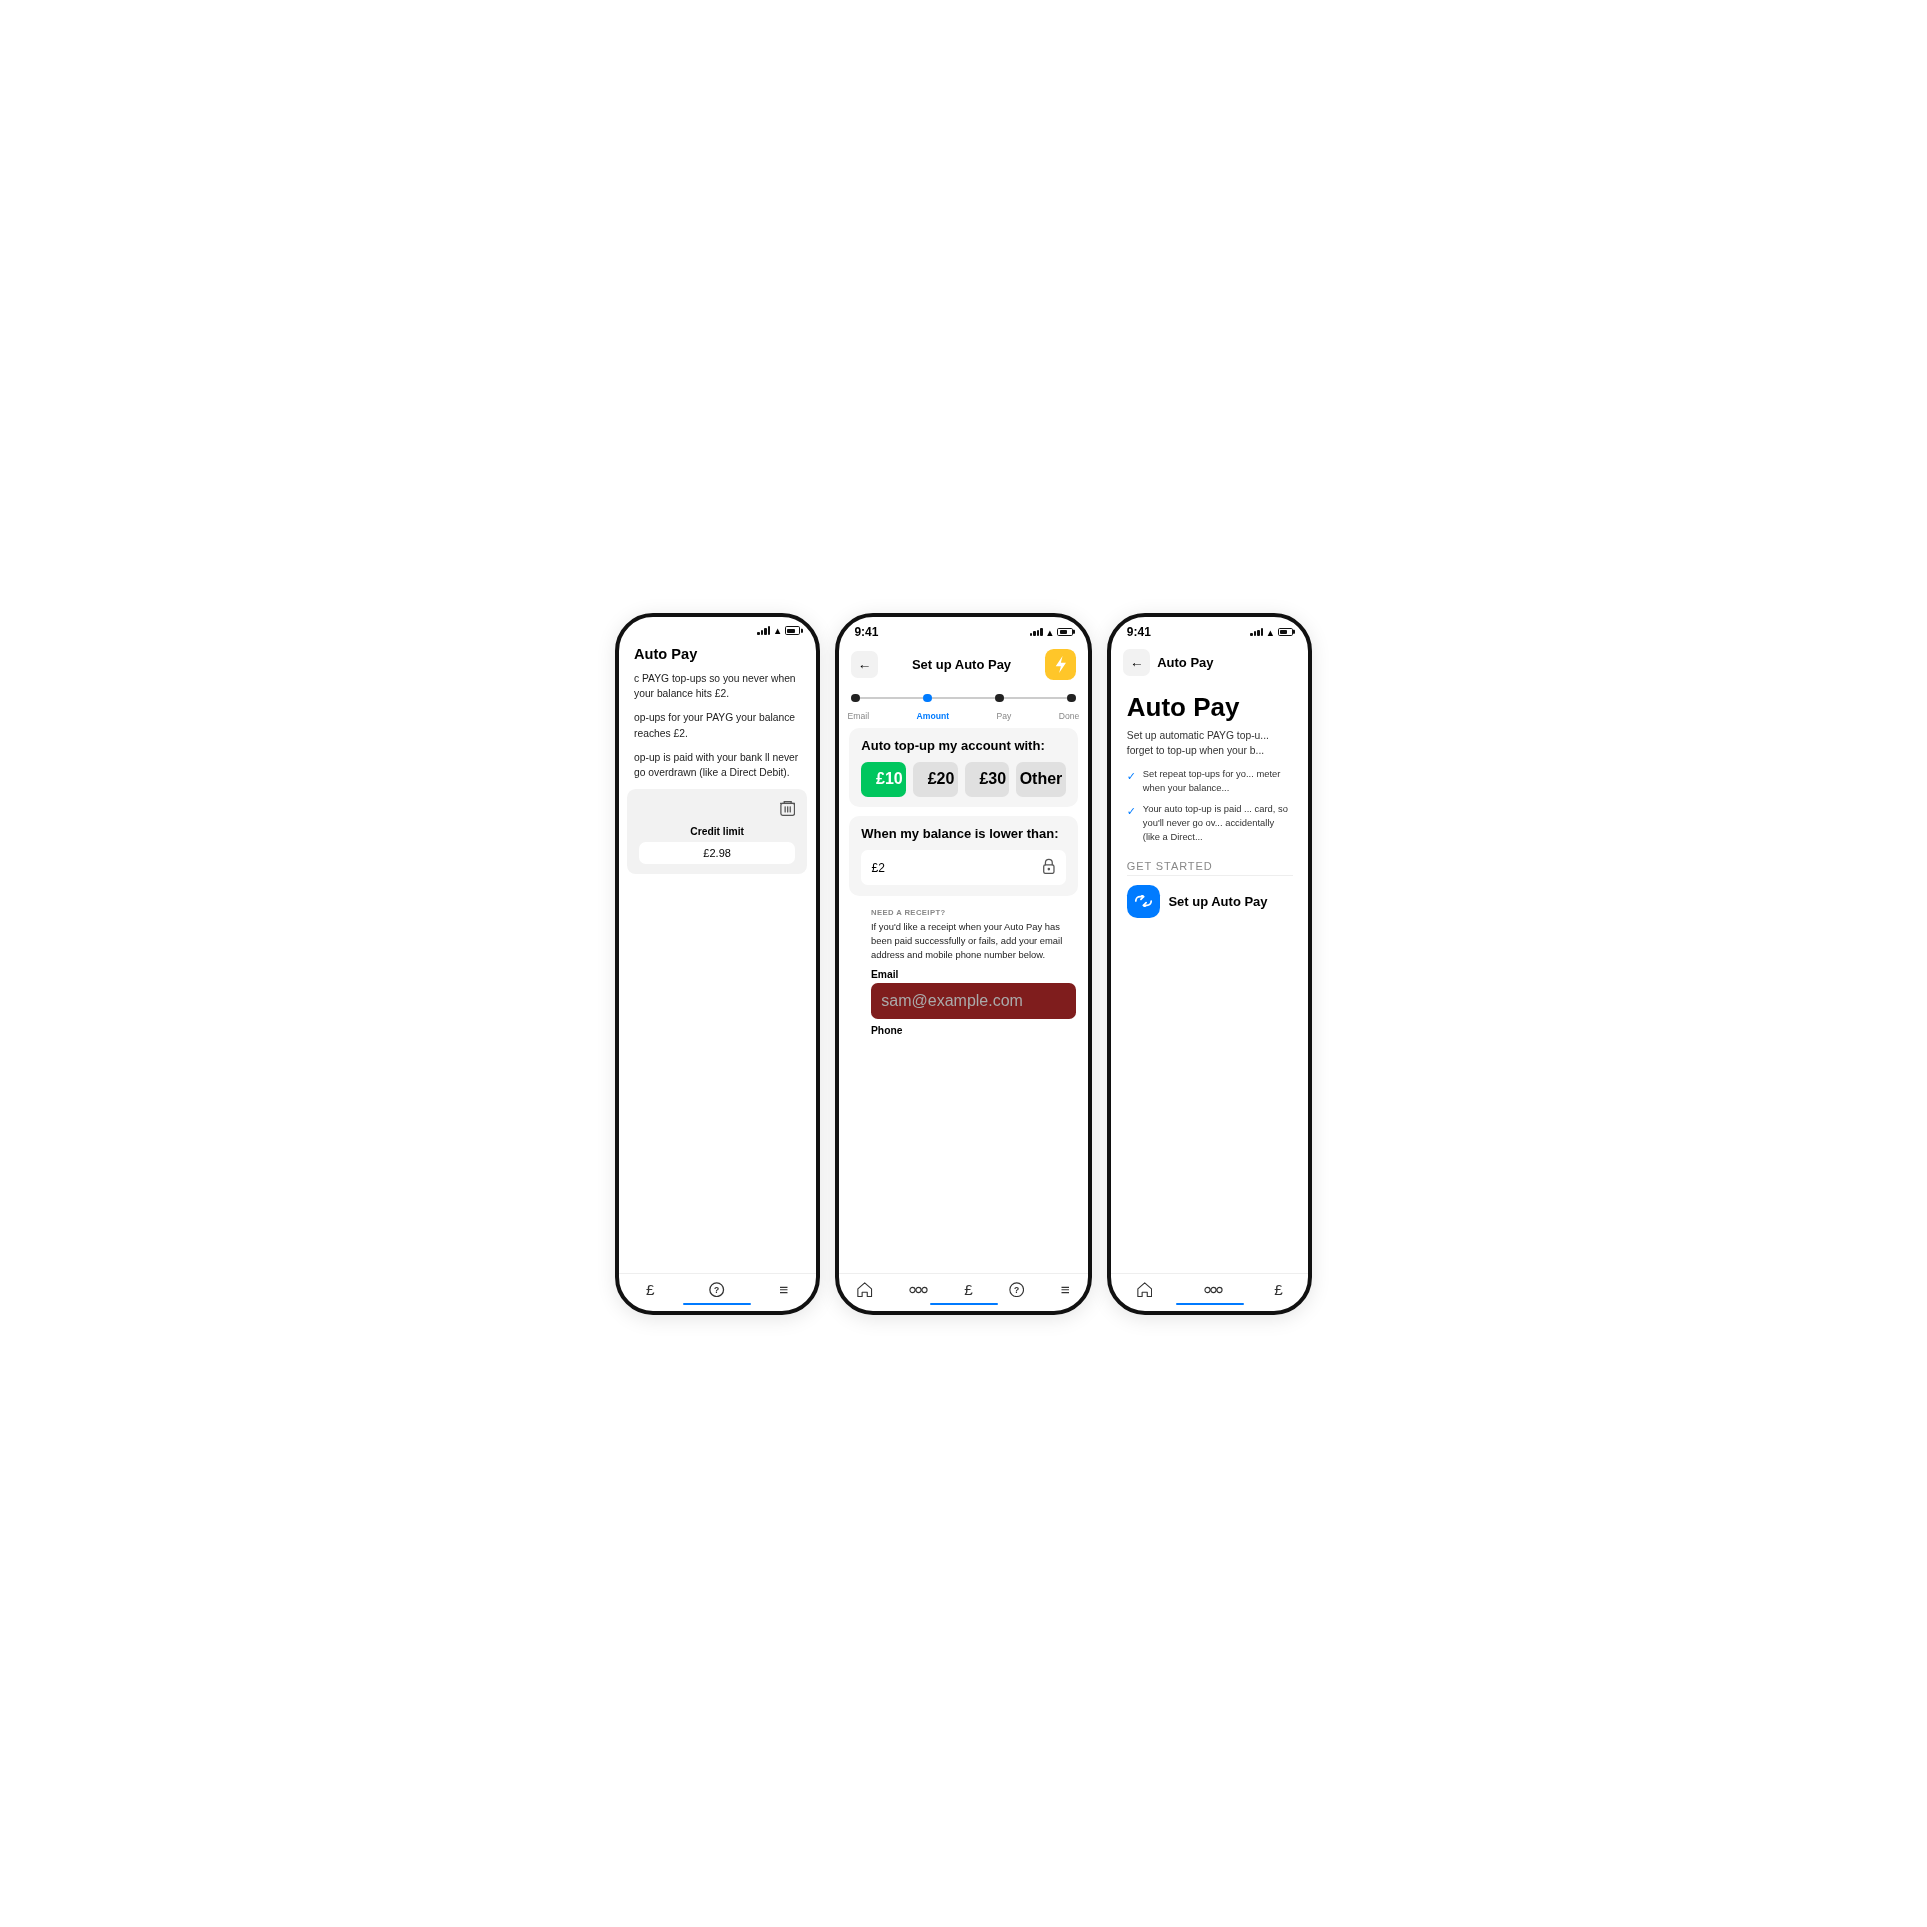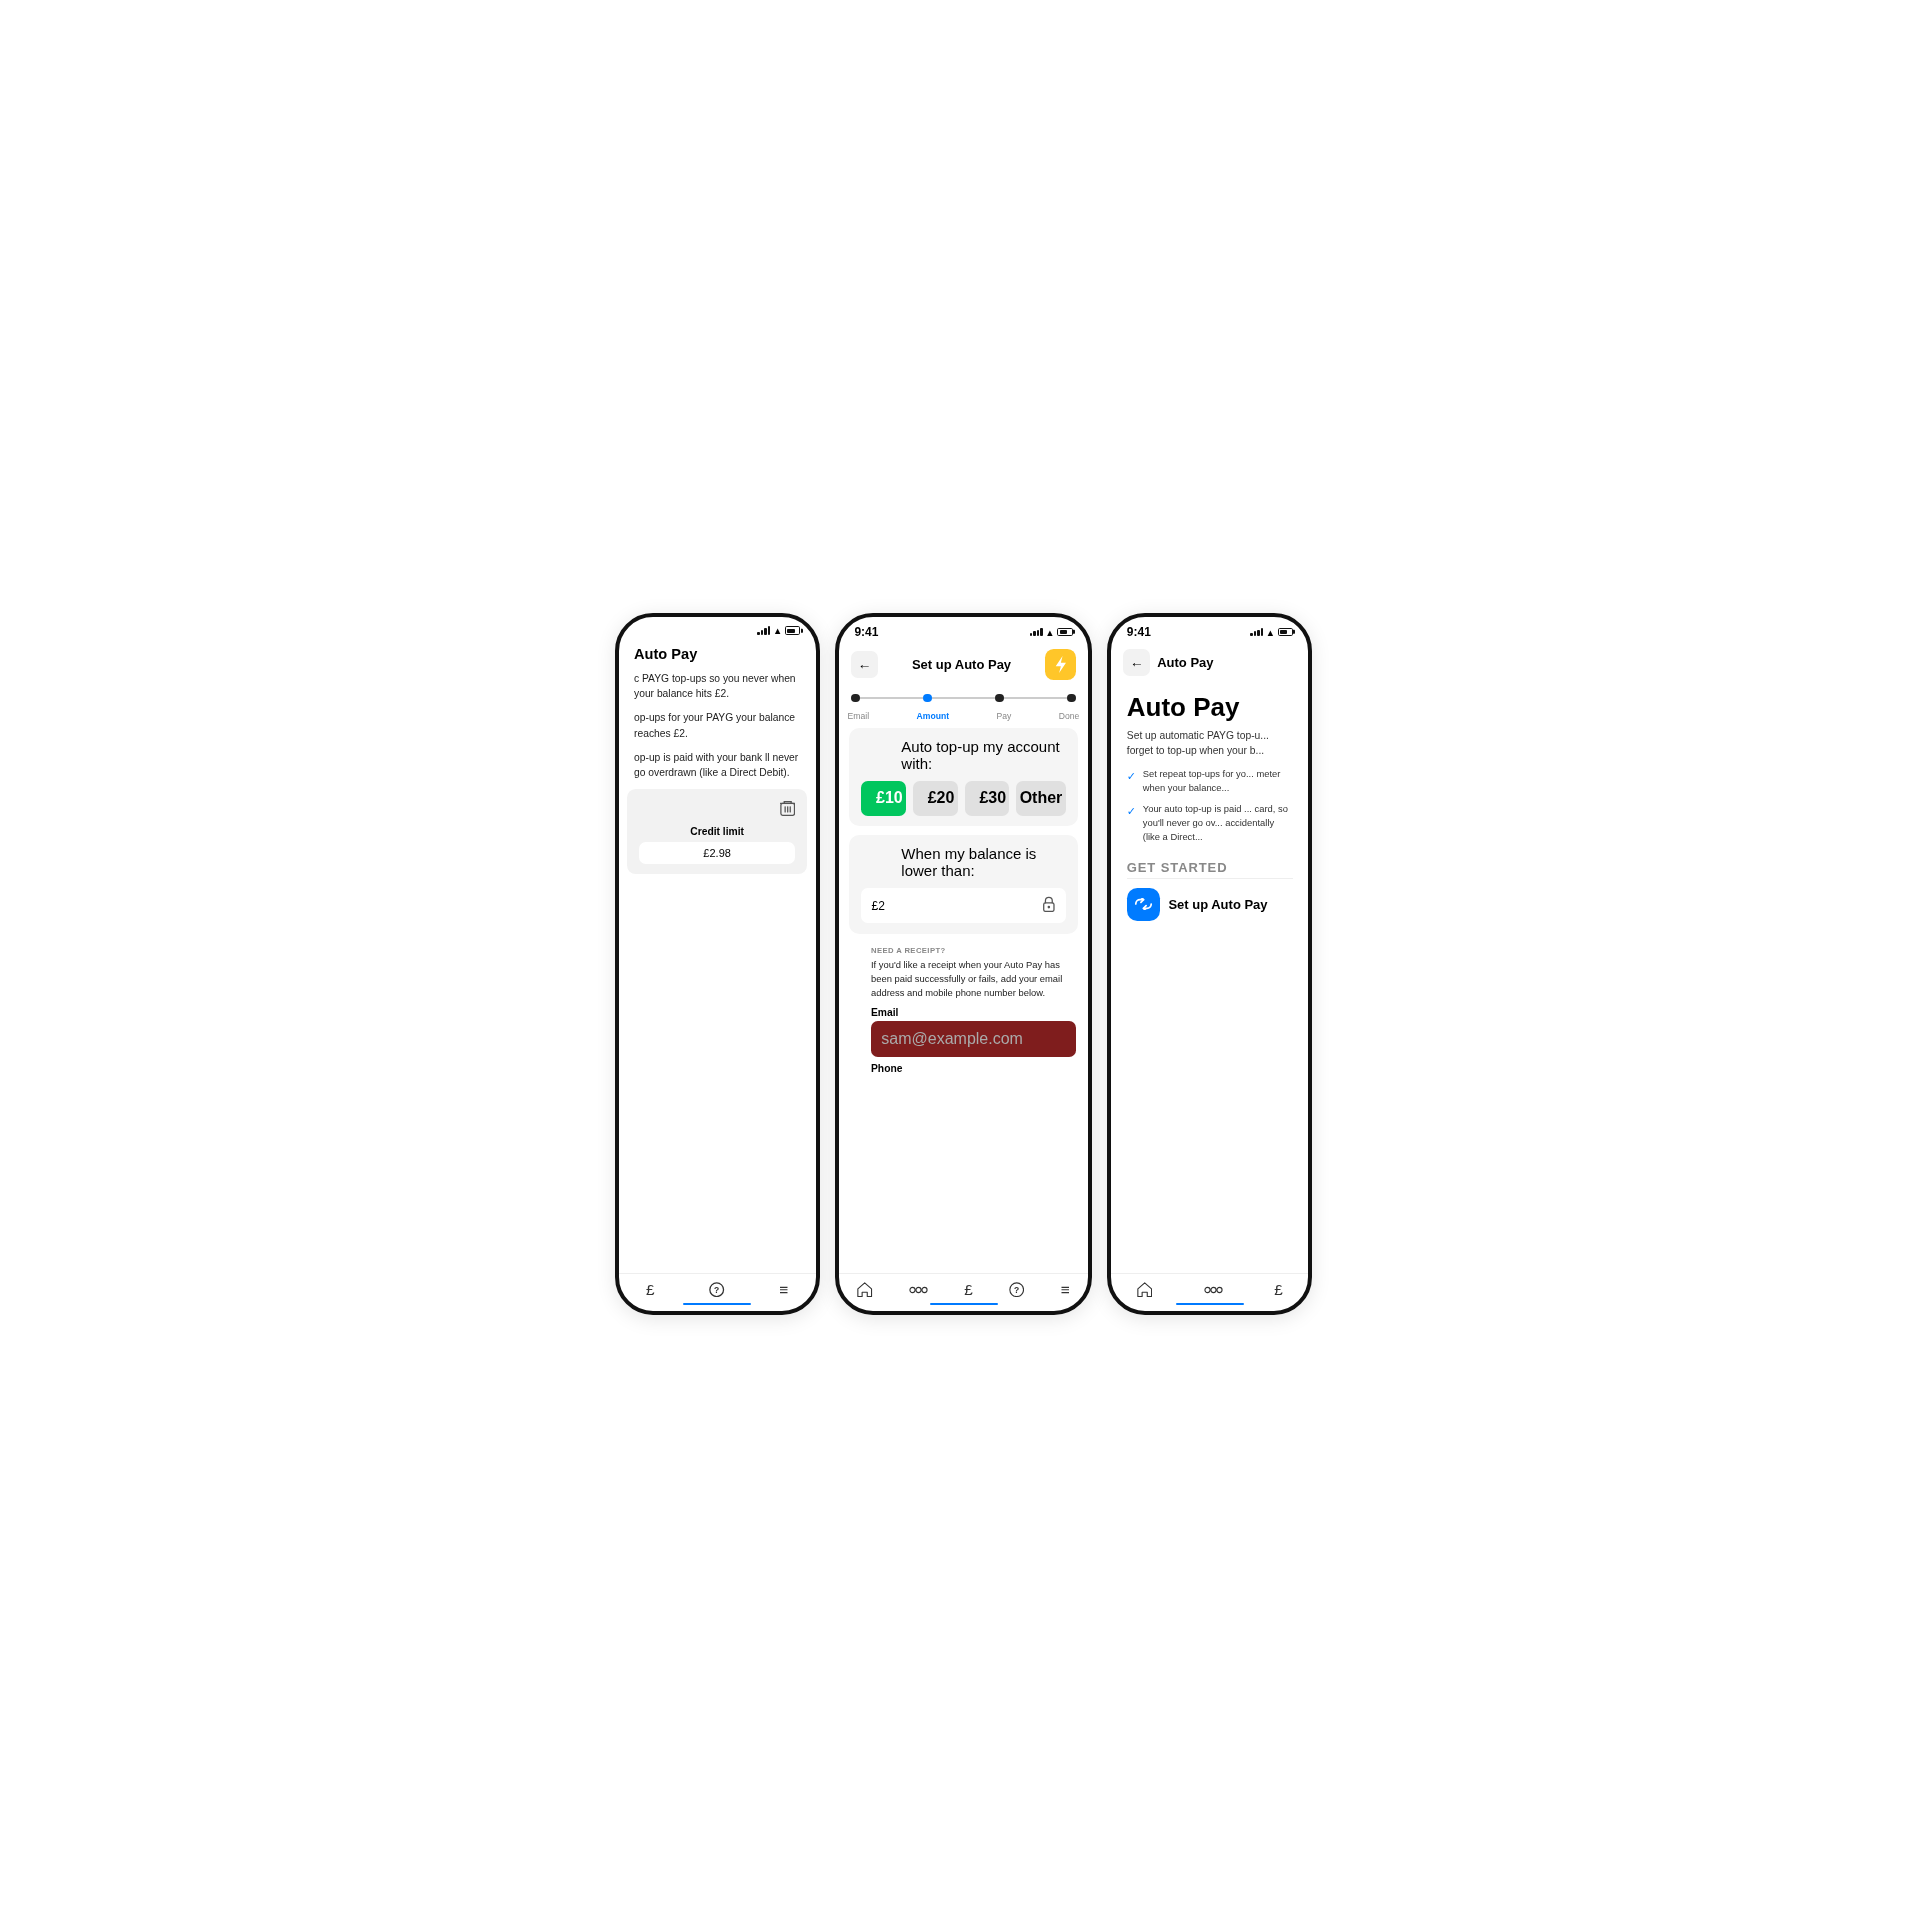--- a/index.html
+++ b/index.html
@@ -226,24 +226,23 @@
     }
     .steps-labels span.active-label { color: #007bff; font-weight: 700; }
     
     .card {
       background: #f5f5f5;
       border-radius: 10.3px;
       margin: 0 10.3px 8.6px;
       padding: 10.3px 12px;
     }
     .card-title {
-      font-size: 15px;
-      font-weight: 400;
+      font-size: 13px;
+      font-weight: 700;
       margin-bottom: 8.6px;
-      margin-left: 40px;
     }
     .amount-options {
       display: flex;
       gap: 6.8px;
     }
     .amount-btn {
       flex: 1;
       background: #e0e0e0;
       border: none;
       border-radius: 6.8px;
@@ -331,22 +330,22 @@
       color: #333;
       line-height: 1.5;
     }
     .check-mark {
       color: #007bff;
       font-size: 11px;
       flex-shrink: 0;
       margin-top: 0.9px;
     }
     .get-started-label {
-      font-size: 13px;
-      font-weight: 700;
+      font-size: 11px;
+      font-weight: 400;
       color: #888;
       letter-spacing: 0.9px;
       text-transform: uppercase;
       padding: 0 15.4px 3.4px;
     }
     .divider { height: 0.9px; background: #eee; margin: 0 15.4px 8.6px; }
     .setup-btn-row {
       display: flex;
       align-items: center;
       gap: 8.6px;

